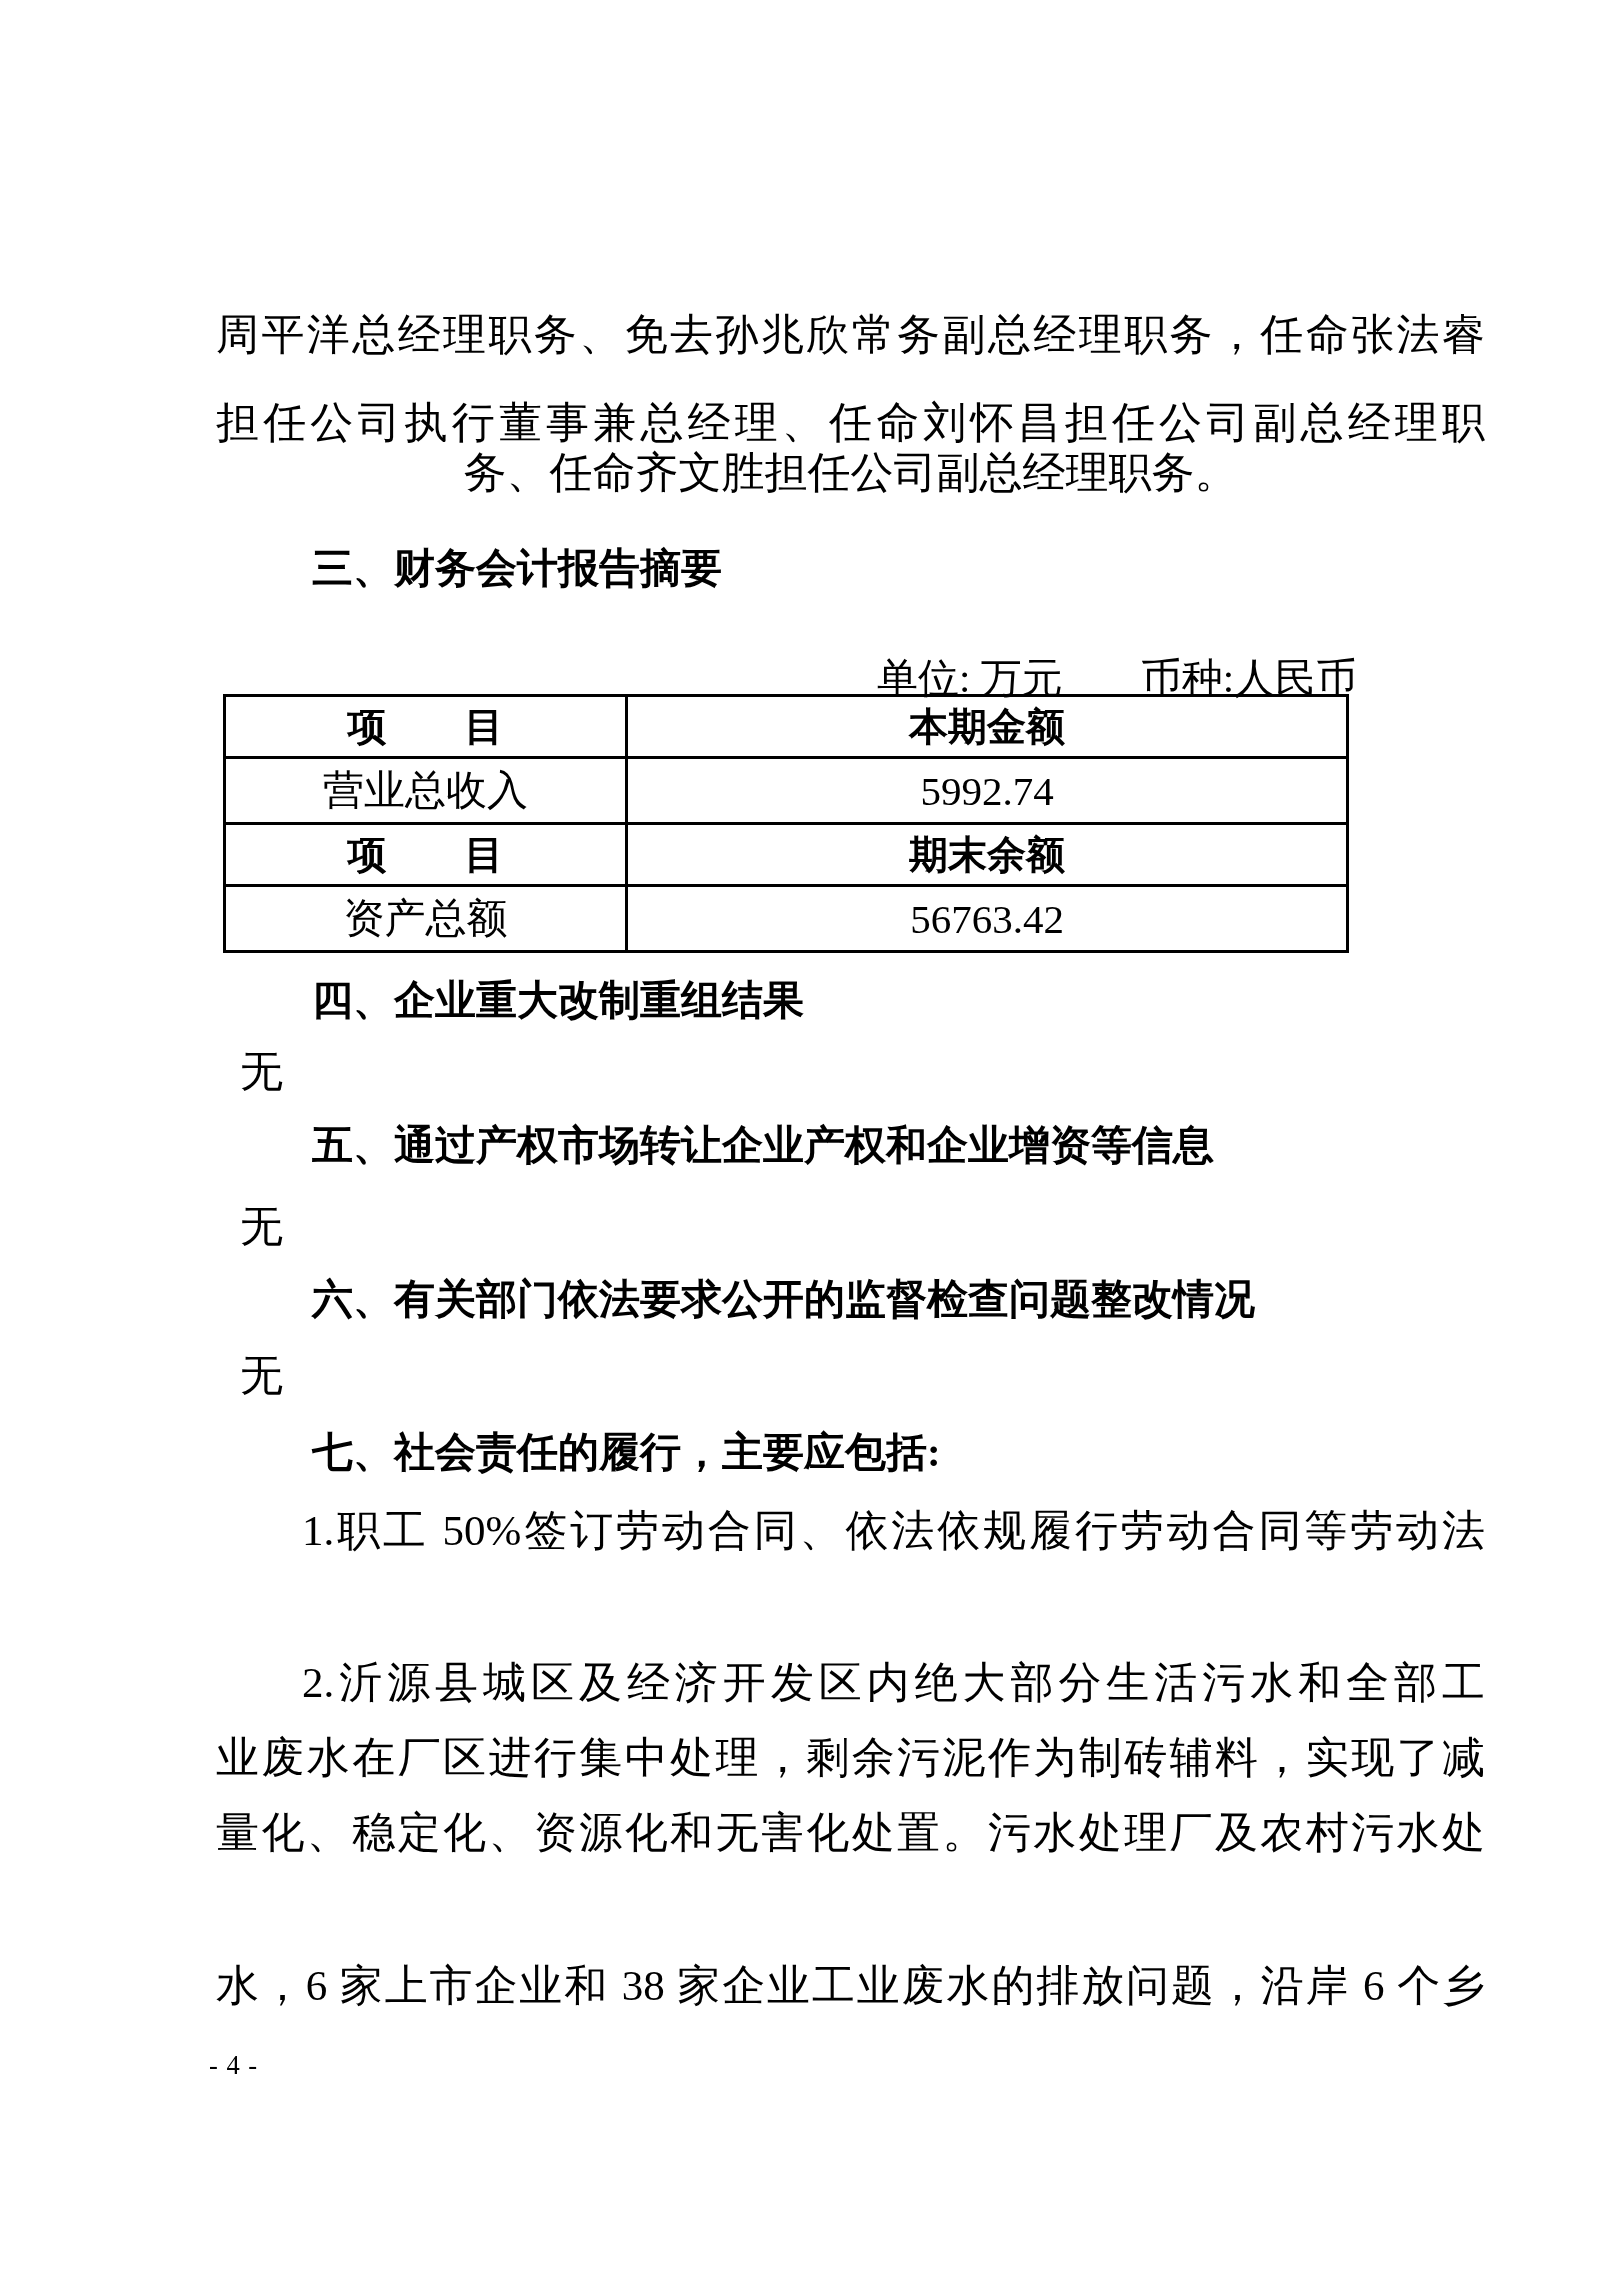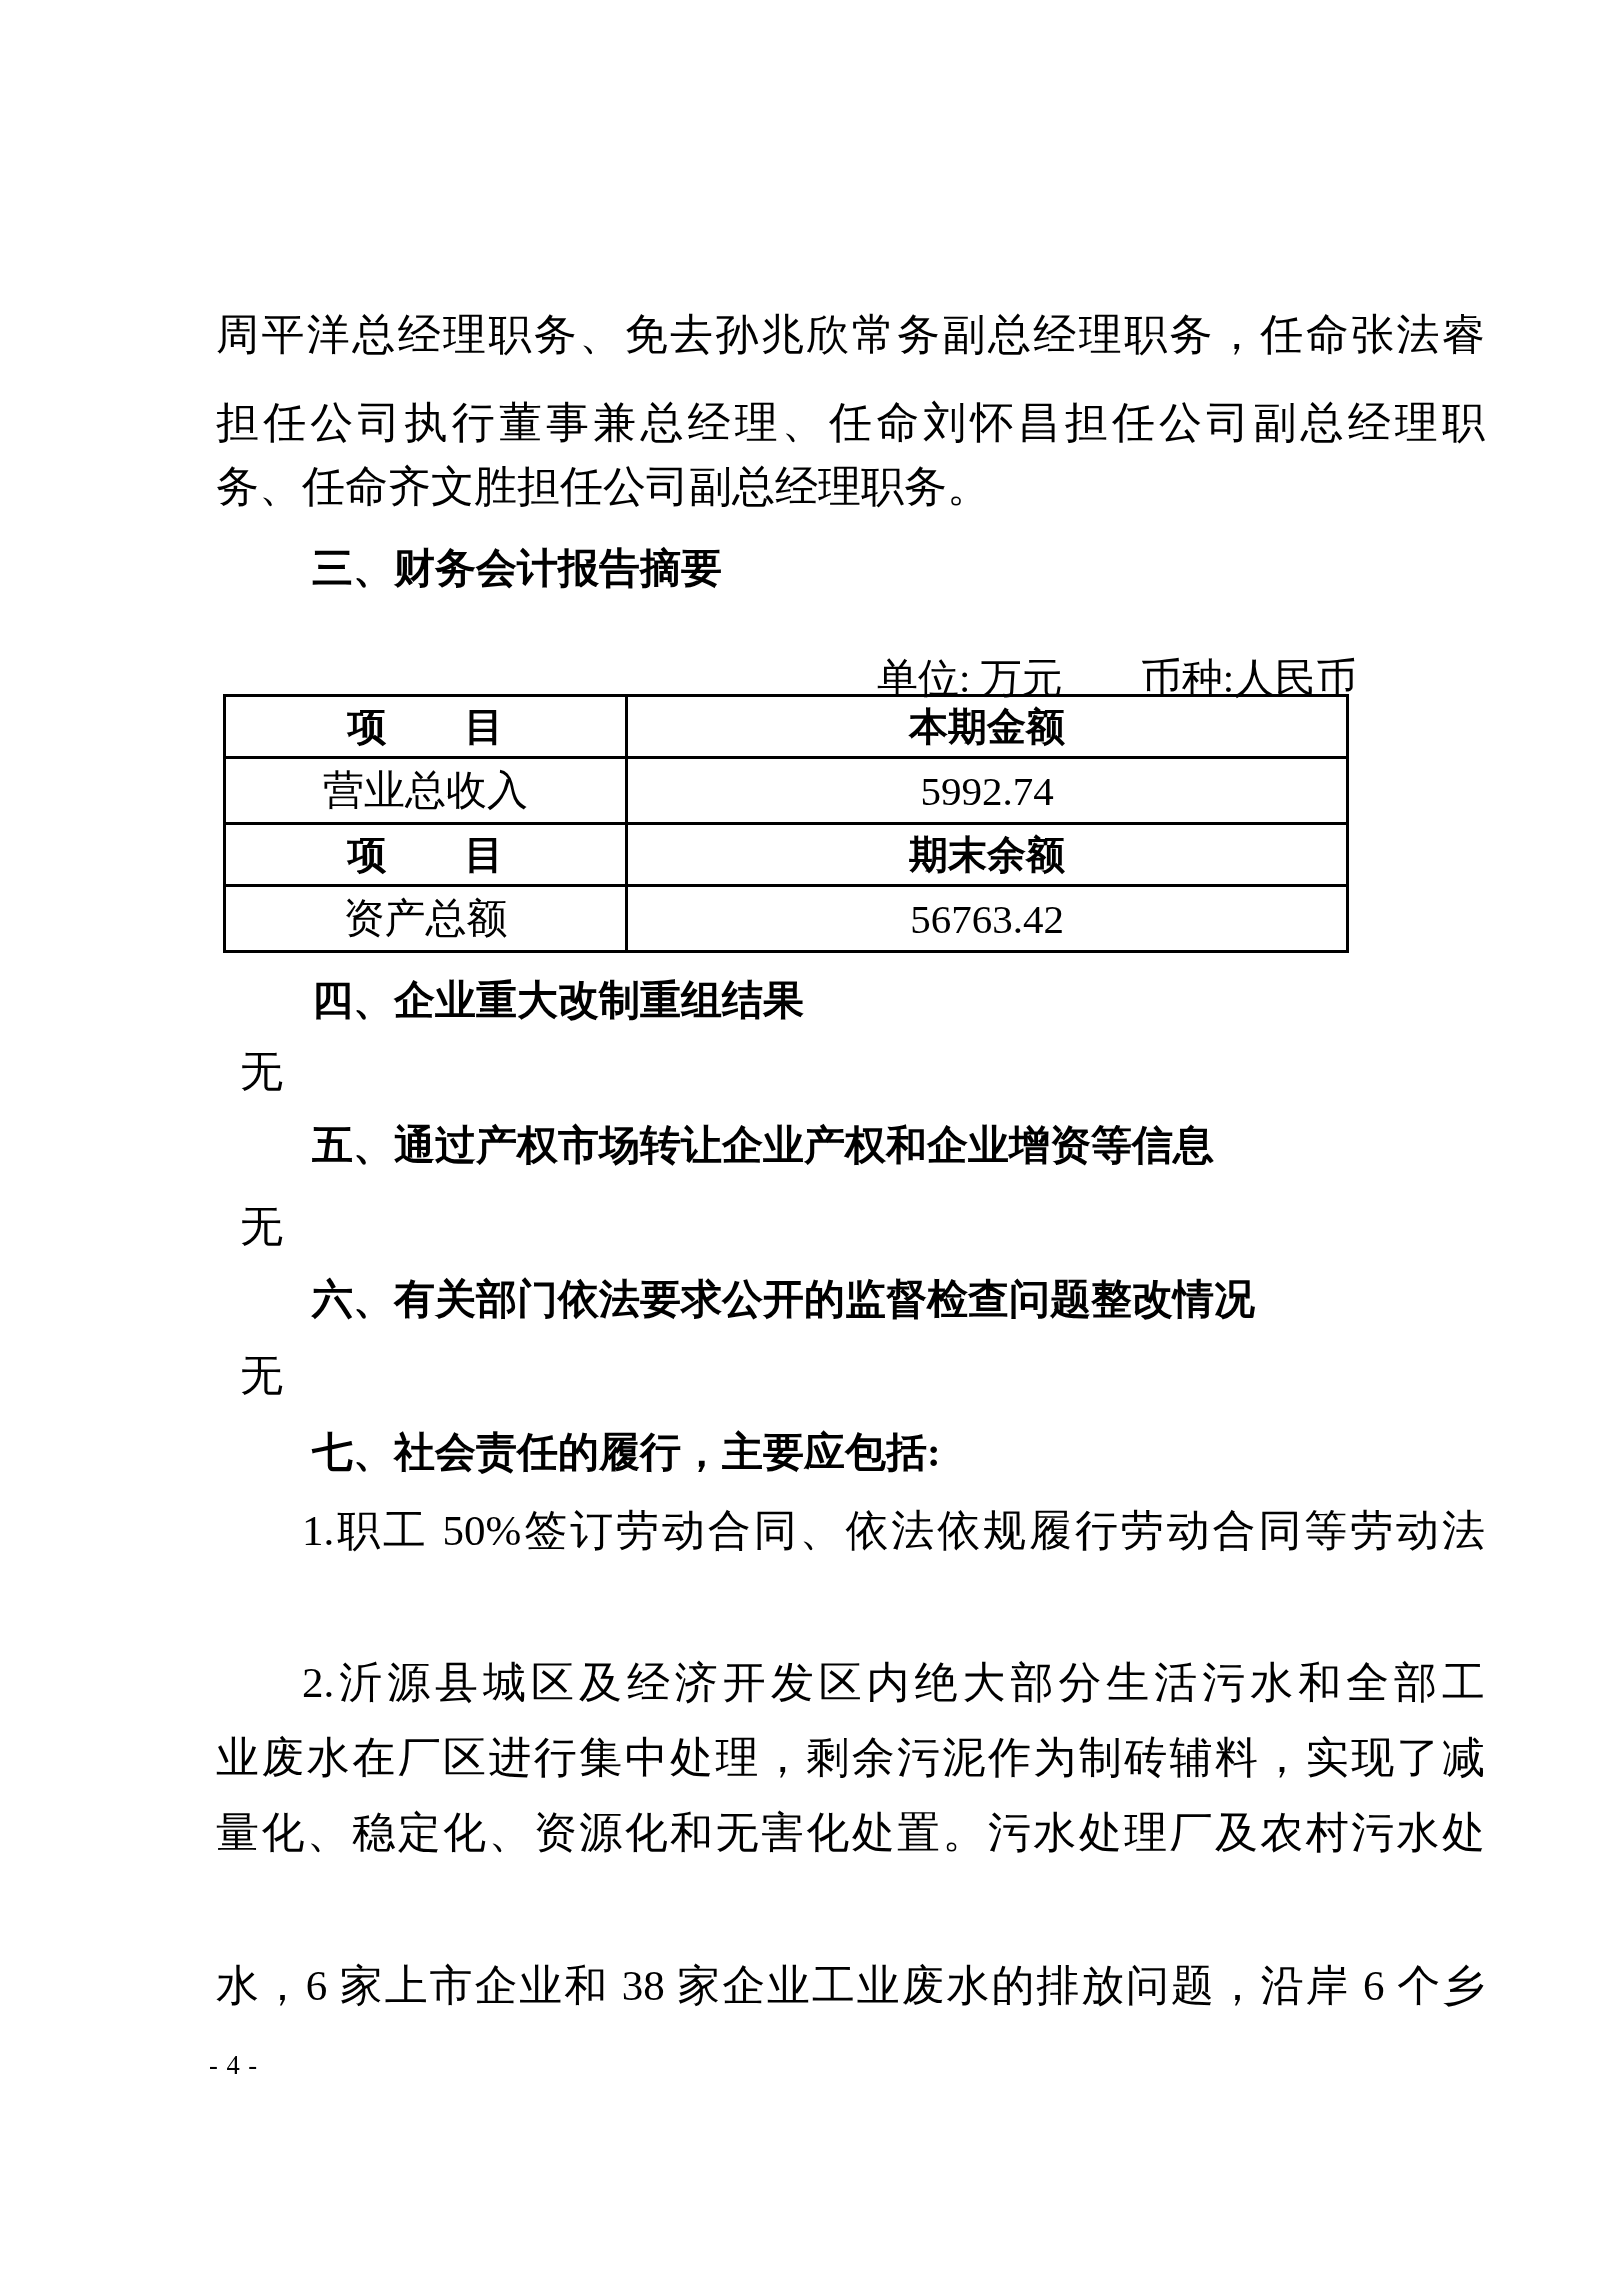--- a/index.html
+++ b/index.html
@@ -74,21 +74,21 @@
     white-space: pre;
   }
 </style>
 </head>
 <body>
 
 <div class="page">
 
   <div class="line jline" style="left:216px; top:310px; width:1269px;">周平洋总经理职务、免去孙兆欣常务副总经理职务，任命张法睿</div>
   <div class="line jline" style="left:216px; top:398px; width:1269px;">担任公司执行董事兼总经理、任命刘怀昌担任公司副总经理职</div>
-  <div class="line" style="left:216px; top:462px; width:1269px;">务、任命齐文胜担任公司副总经理职务。</div>
+  <div class="line" style="left:216px; top:448px; width:1269px;text-align:center;">务、任命齐文胜担任公司副总经理职务。</div>
 
   <div class="heading" style="left:312px; top:545px;">三、财务会计报告摘要</div>
 
   <div class="units">
     <span>单位: 万元</span><span class="gap"></span><span>币种:人民币</span>
   </div>
 
   <table class="fin-table">
     <colgroup>
         <col class="c1">

